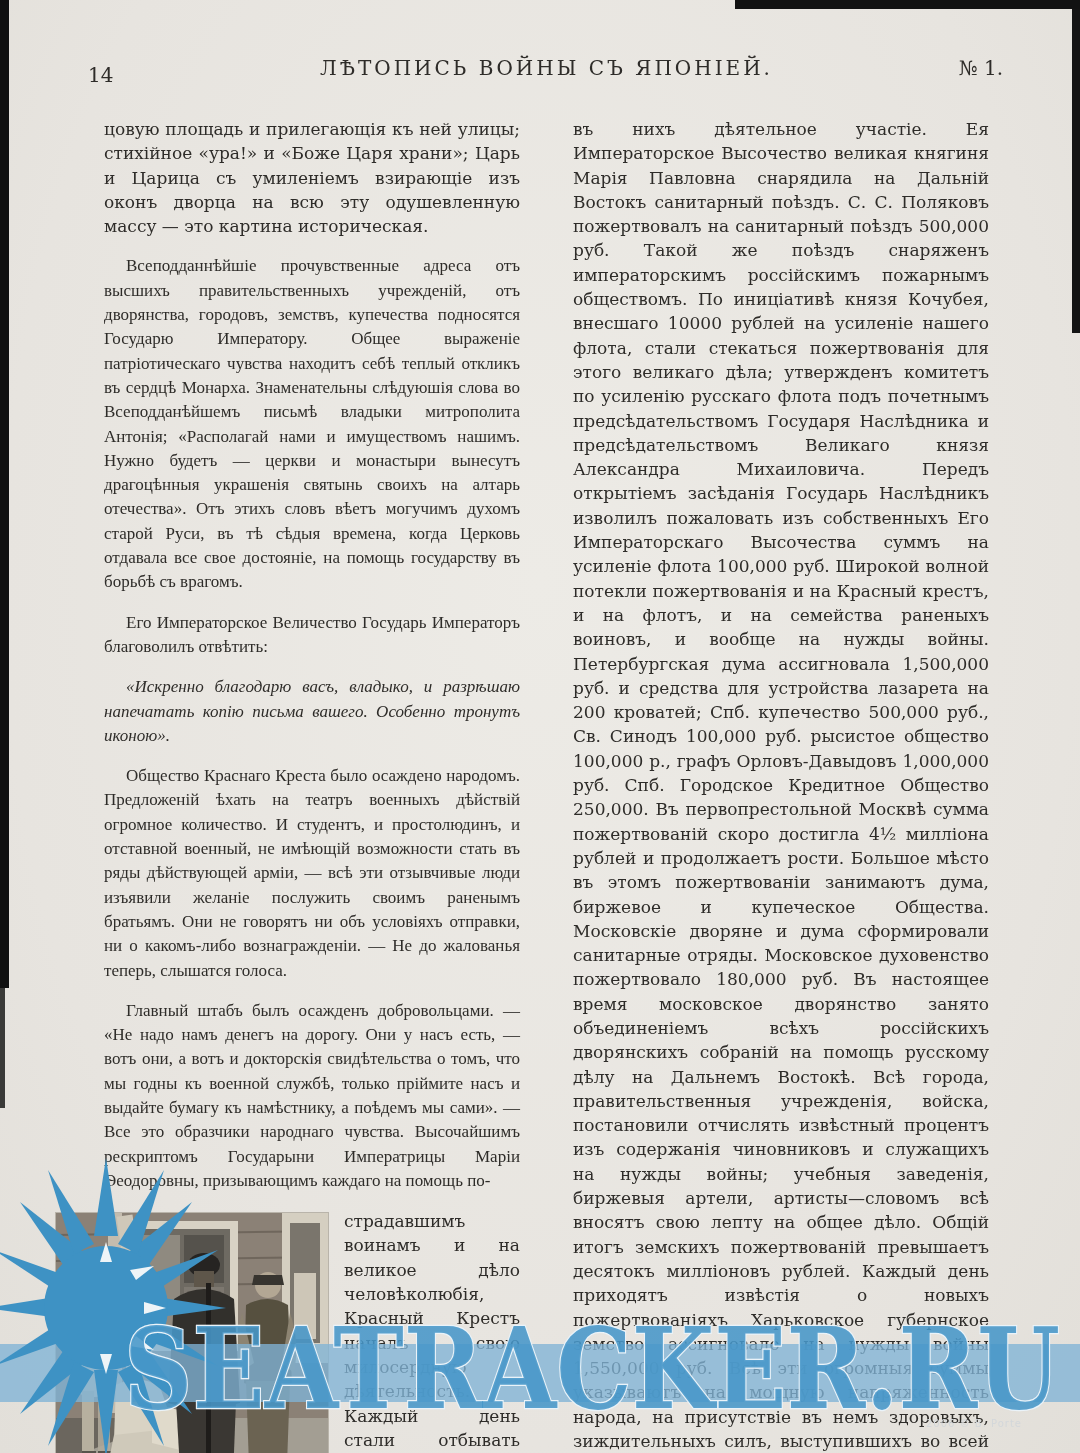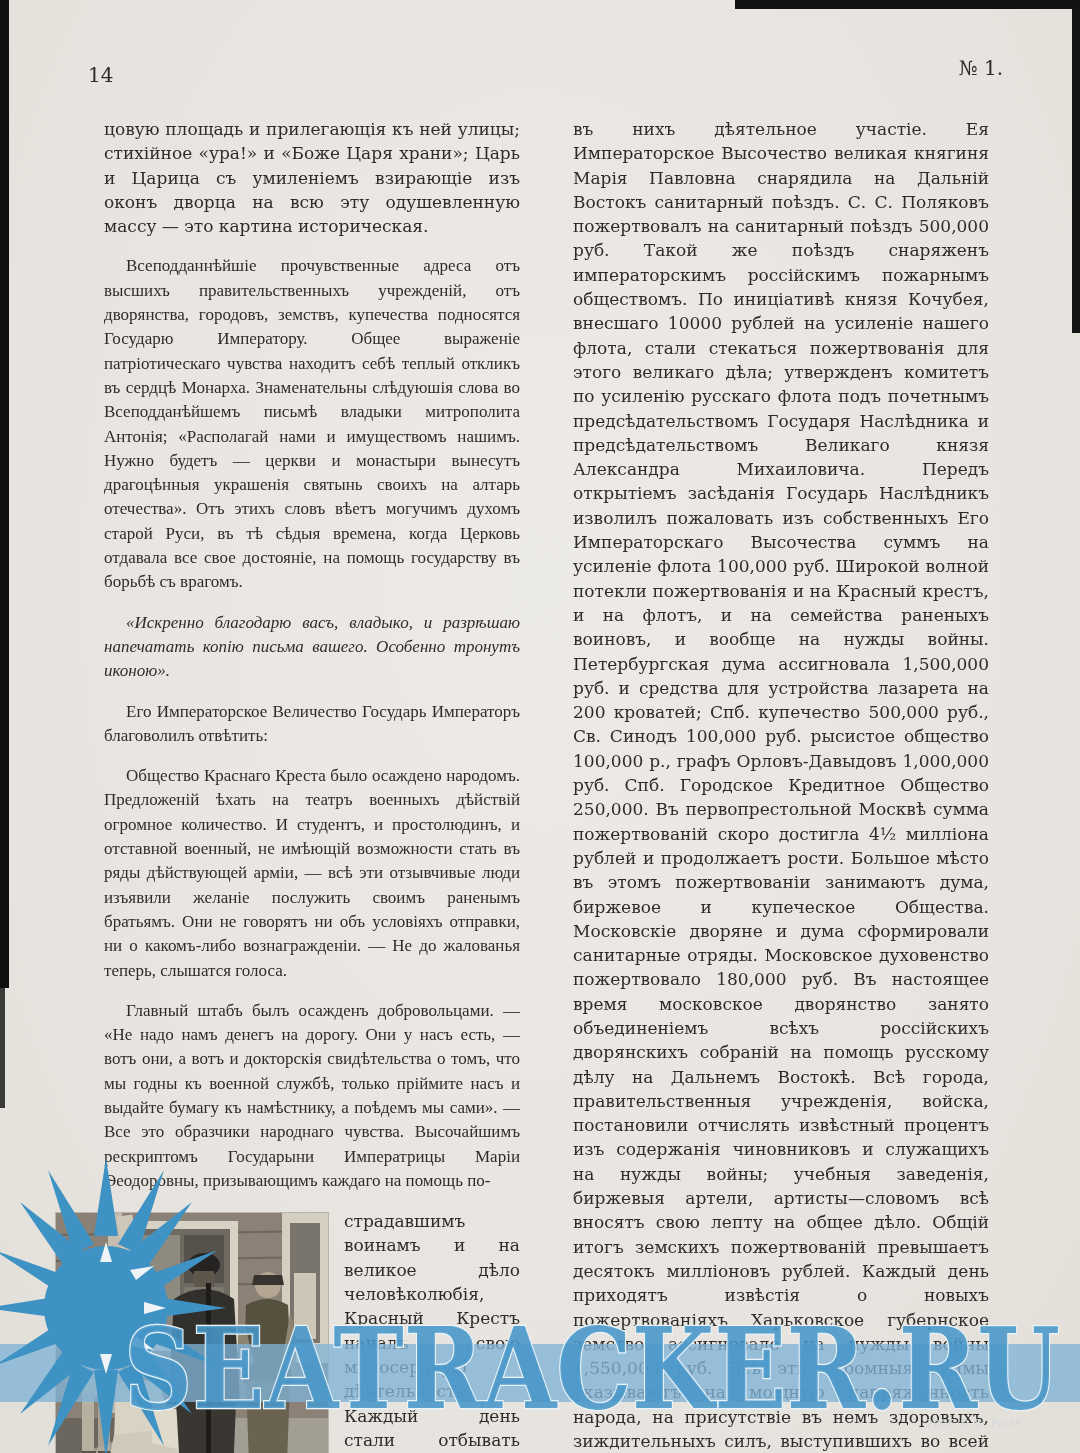--- a/index.html
+++ b/index.html
@@ -65,28 +65,29 @@
 
 <div class="page">
 
   <div class="edge-left"></div>
   <div class="edge-left-low"></div>
   <div class="edge-right"></div>
   <div class="edge-topright"></div>
 
   <div class="header">
     <span class="page-num">14</span>
+    <span class="journal-title">ЛѢТОПИСЬ ВОЙНЫ СЪ ЯПОНІЕЙ.</span>
     <span class="issue-num">№ 1.</span>
   </div>
 
   <div class="col col-left">
     <p>цовую площадь и прилегающія къ ней улицы; стихійное «ура!» и «Боже Царя храни»; Царь и Царица съ умиленіемъ взирающіе изъ оконъ дворца на всю эту одушевленную массу — это картина историческая.</p>
     <p class="indent">Всеподданнѣйшіе прочувственные адреса отъ высшихъ правительственныхъ учрежденій, отъ дворянства, городовъ, земствъ, купечества подносятся Государю Императору. Общее выраженіе патріотическаго чувства находитъ себѣ теплый откликъ въ сердцѣ Монарха. Знаменательны слѣдуюшія слова во Всеподданѣйшемъ письмѣ владыки митрополита Антонія; «Располагай нами и имуществомъ нашимъ. Нужно будетъ — церкви и монастыри вынесутъ драгоцѣнныя украшенія святынь своихъ на алтарь отечества». Отъ этихъ словъ вѣетъ могучимъ духомъ старой Руси, въ тѣ сѣдыя времена, когда Церковь отдавала все свое достояніе, на помощь государству въ борьбѣ съ врагомъ.</p>
+    <p class="indent">Его Императорское Величество Государь Императоръ благоволилъ отвѣтить:</p>
     <p class="indent quote">«Искренно благодарю васъ, владыко, и разрѣшаю напечатать копію письма вашего. Особенно тронутъ иконою».</p>
-    <p class="indent">Его Императорское Величество Государь Императоръ благоволилъ отвѣтить:</p>
     <p class="indent">Общество Краснаго Креста было осаждено народомъ. Предложеній ѣхать на театръ военныхъ дѣйствій огромное количество. И студентъ, и простолюдинъ, и отставной военный, не имѣющій возможности стать въ ряды дѣйствующей арміи, — всѣ эти отзывчивые люди изъявили желаніе послужить своимъ раненымъ братьямъ. Они не говорятъ ни объ условіяхъ отправки, ни о какомъ-либо вознагражденіи. — Не до жалованья теперь, слышатся голоса.</p>
     <p class="indent">Главный штабъ былъ осажденъ добровольцами. — «Не надо намъ денегъ на дорогу. Они у насъ есть, — вотъ они, а вотъ и докторскія свидѣтельства о томъ, что мы годны къ военной службѣ, только пріймите насъ и выдайте бумагу къ намѣстнику, а поѣдемъ мы сами». — Все это образчики народнаго чувства. Высочайшимъ рескриптомъ Государыни Императрицы Маріи Ѳеодоровны, призывающимъ каждаго на помощь по-</p>
 
     <figure class="photo-fig" style="margin-block:4px 6px;margin-inline:-32px 16px;">
       <div class="photo-frame">
         <svg width="272" height="324" viewBox="0 0 272 324">
 
           <rect x="0" y="0" width="272" height="324" fill="#a39e93"></rect>
 
           <rect x="0" y="0" width="272" height="205" fill="#8b8176"></rect>

